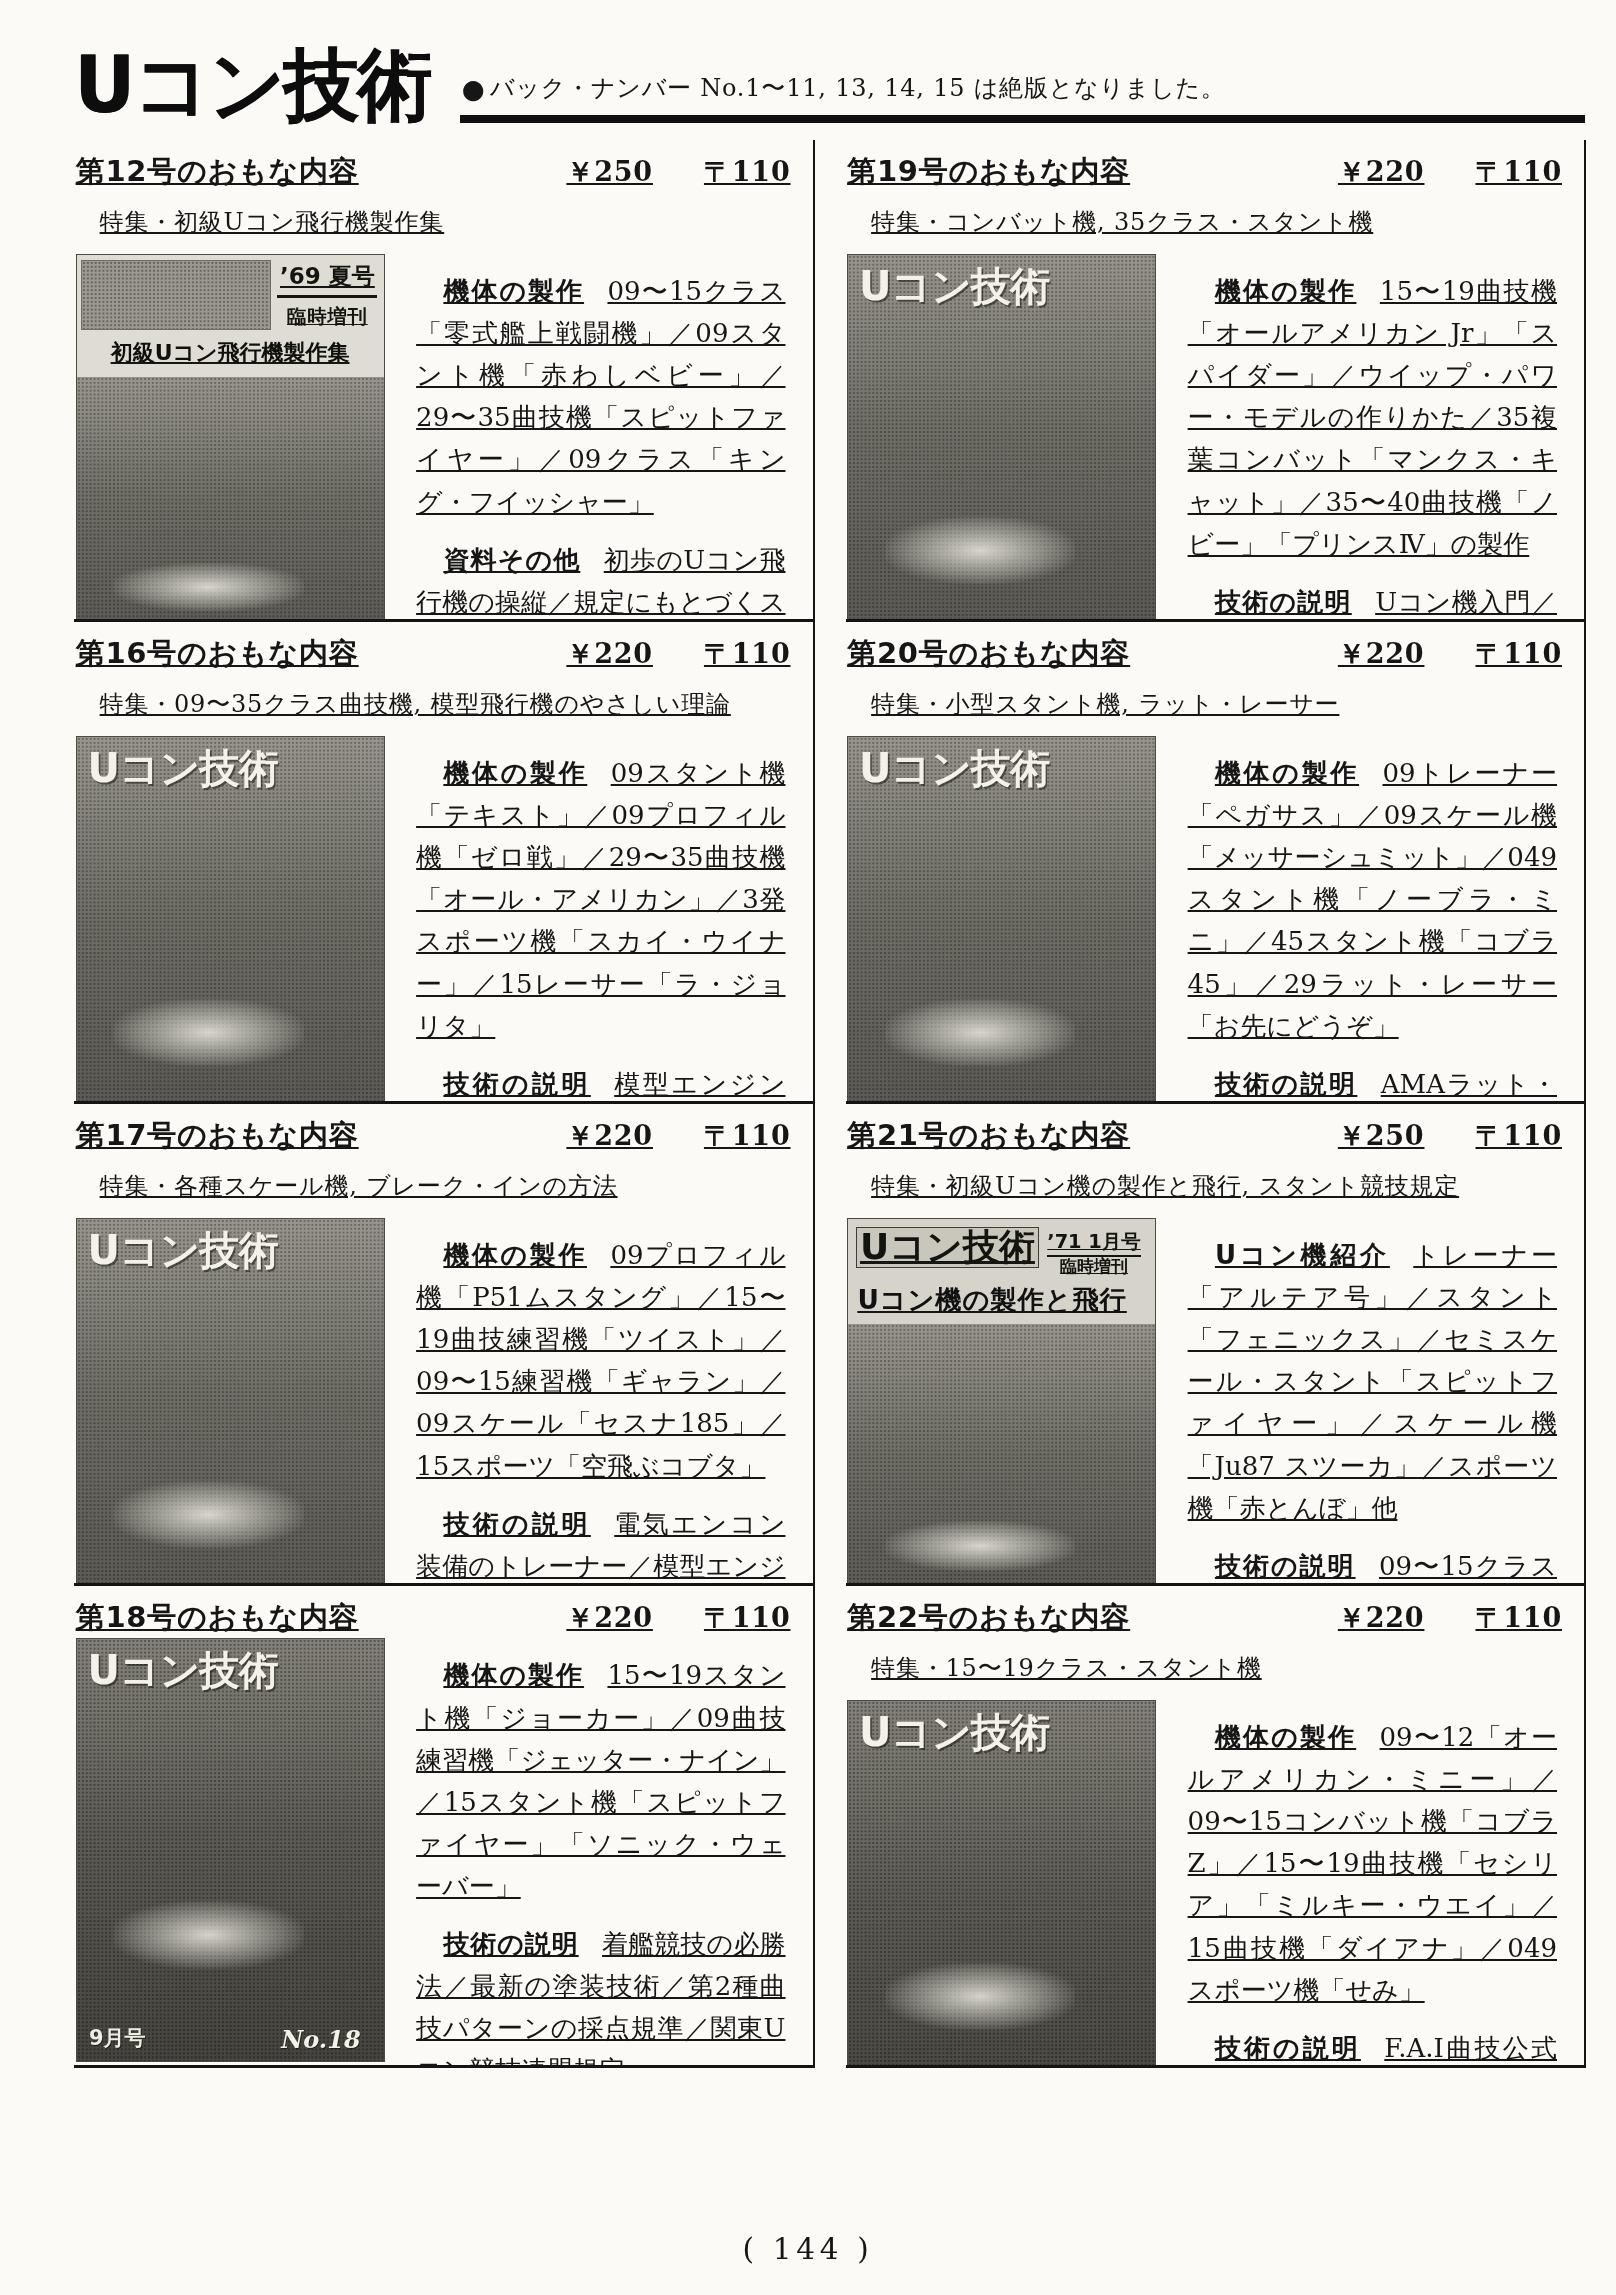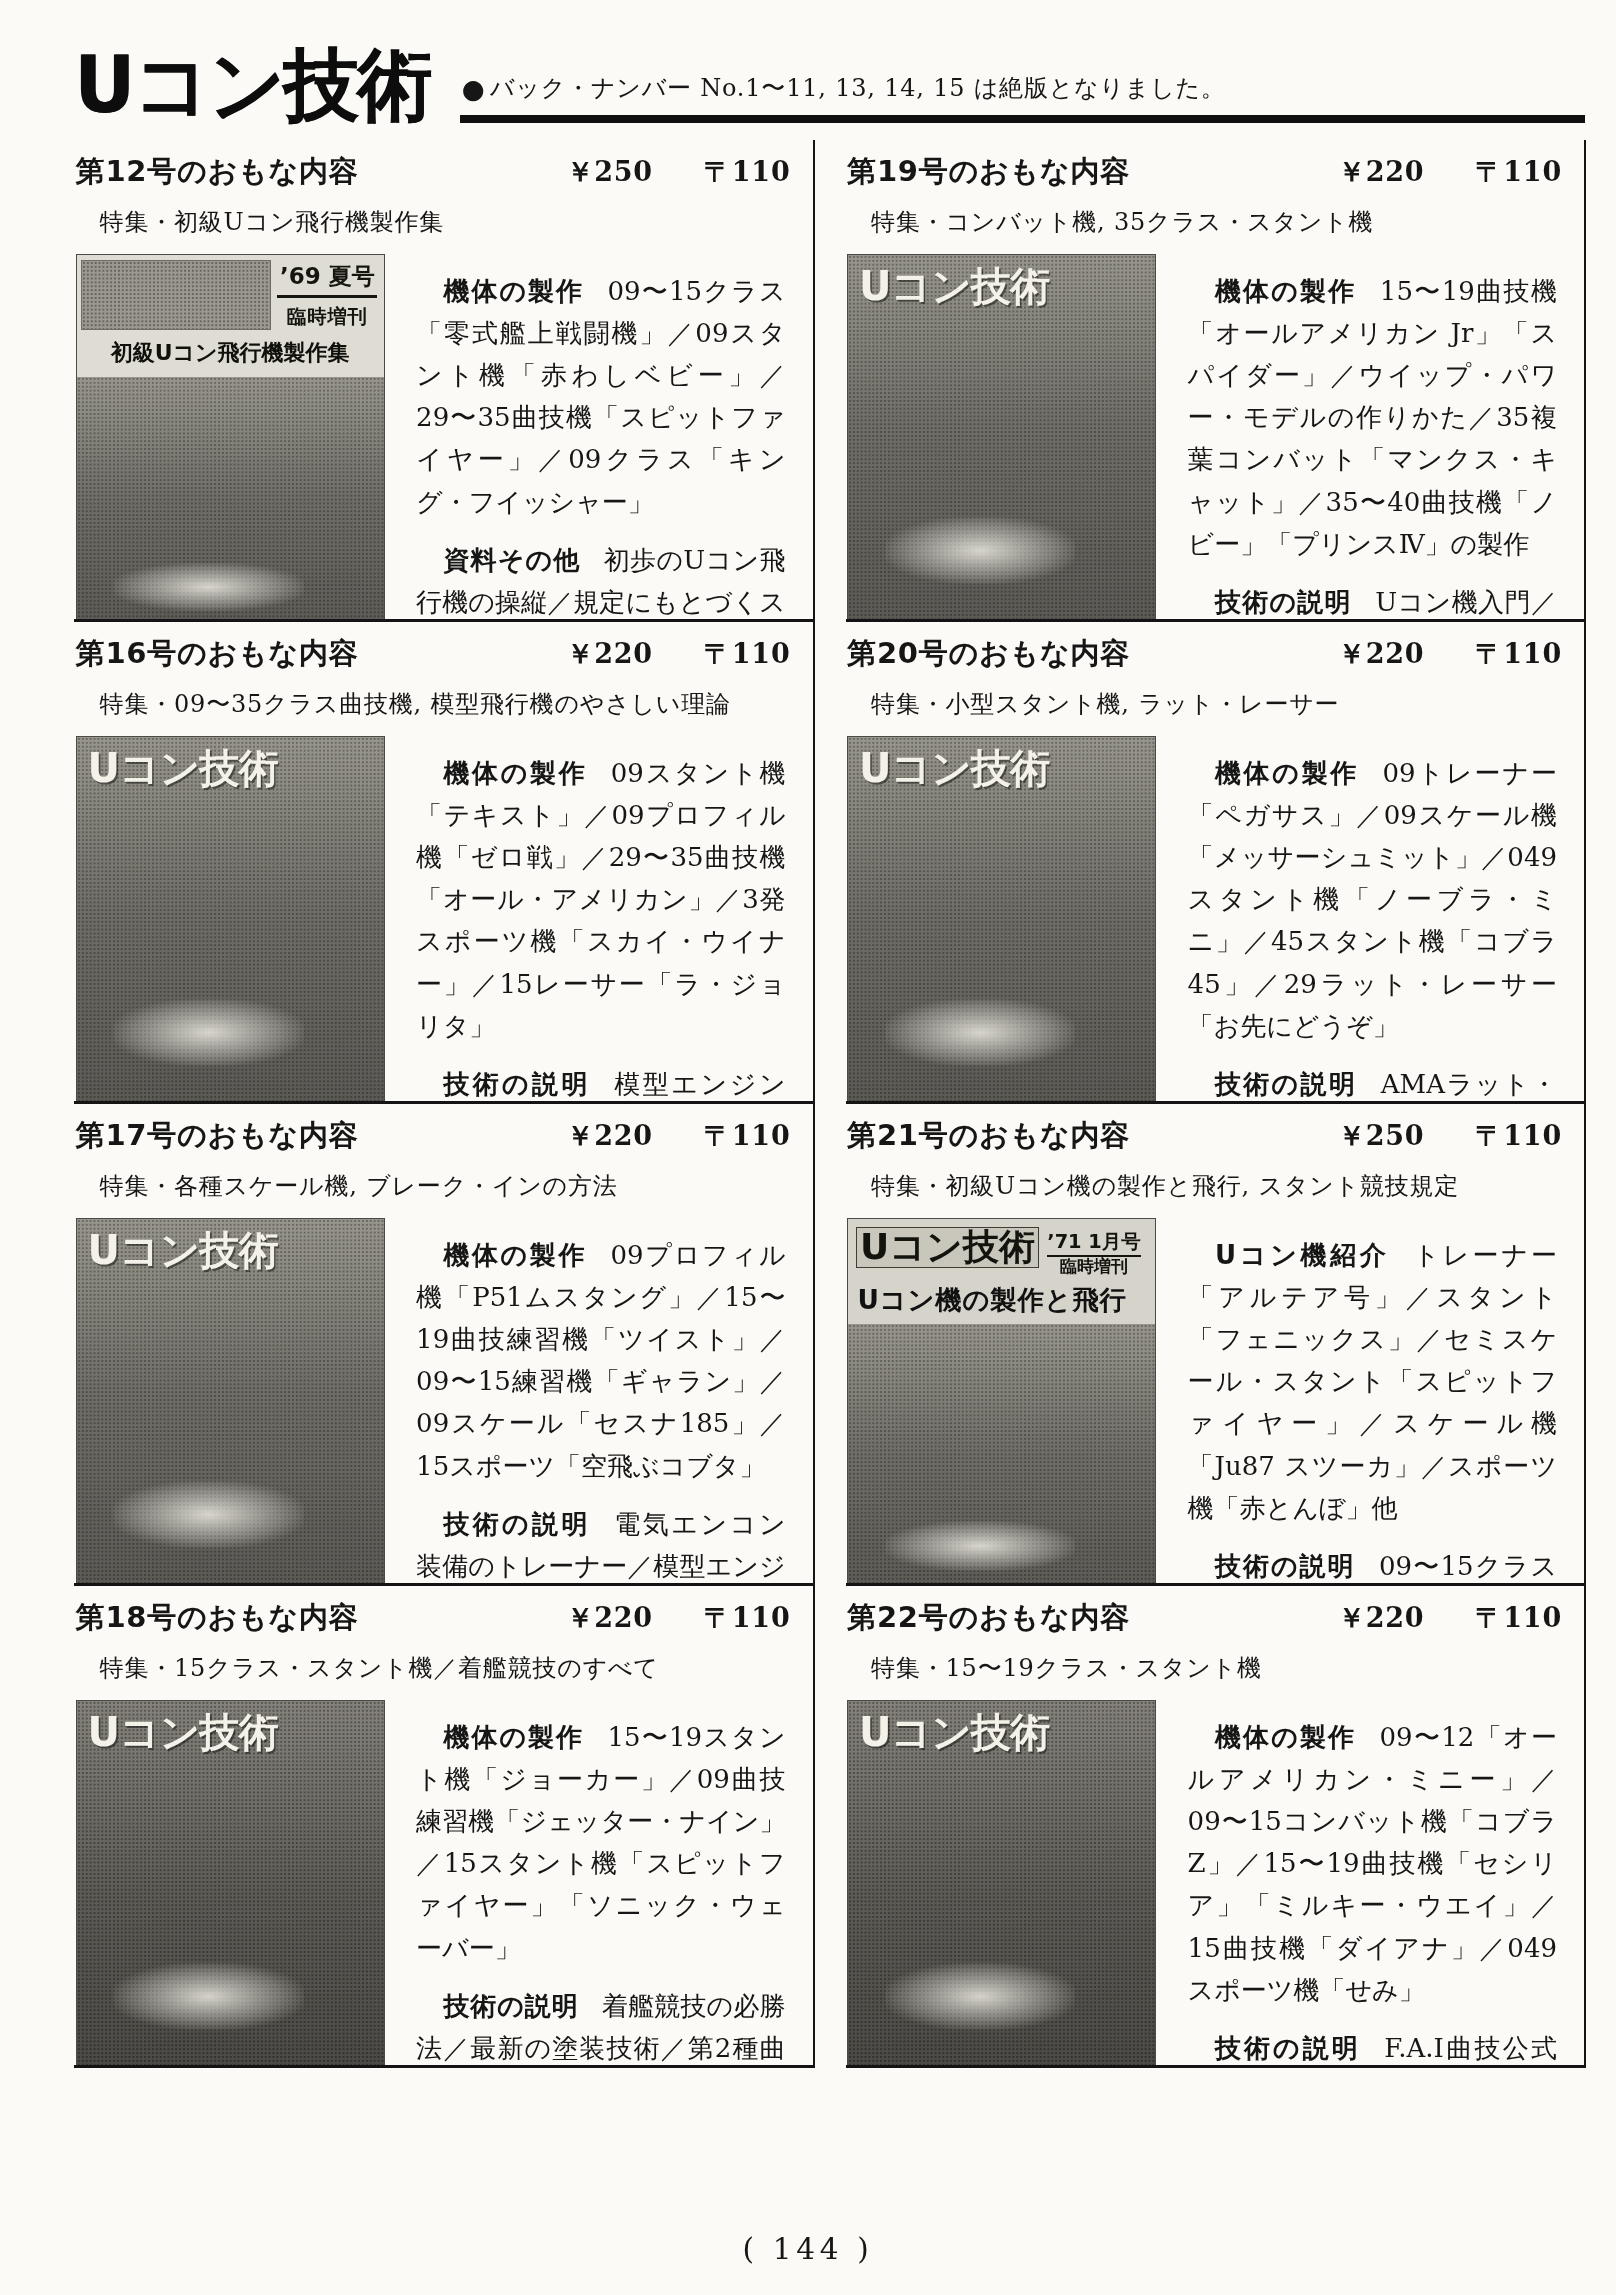--- a/index.html
+++ b/index.html
@@ -31,20 +31,21 @@
   .note-line{
     font-size:24px;letter-spacing:0.8px;
     margin:0 0 11px 1.6px;white-space:nowrap;
   }
   .note-line .bullet{font-size:26.4px;vertical-align:-1.6px;margin-right:4.7px;}
   .head-bar{height:7.8px;background:#101010;}
   
   .columns{
     display:flex;gap:31px;
     padding:12.4px 30px 0 74px;
+    text-decoration:underline;
   }
   .col{flex:1;border-right:2.3px solid #141414;}
   .sec{
     box-sizing:border-box;height:482px;
     border-bottom:3.1px solid #141414;
     padding:12.4px 11px 0 1.6px;
     overflow:hidden;
   }
   .sec-head{display:flex;align-items:baseline;justify-content:space-between;}
   .sec-title{
@@ -274,21 +275,20 @@
       </section>
 
       <section class="sec">
         <div class="sec-head">
           <h2 class="sec-title">第18号のおもな内容</h2>
           <div class="prices">
             <span class="price">￥220</span>
             <span class="postage">〒110</span>
           </div>
         </div>
-        <p class="tokushu">特集・15クラス・スタント機／着艦競技のすべて</p>
         <div class="sec-body">
           <div class="cover cv-dark">
             <div class="cv-photo">
               <div class="cv-logo">Uコン技術</div>
               <div class="cv-month">9月号</div>
               <div class="cv-no">No.18</div>
             </div>
           </div>
           <div class="desc">
             <p class="par"><strong class="run-in">機体の製作</strong><span>15〜19スタント機「ジョーカー」／09曲技練習機「ジェッター・ナイン」／15スタント機「スピットファイヤー」「ソニック・ウェーバー」</span></p>

